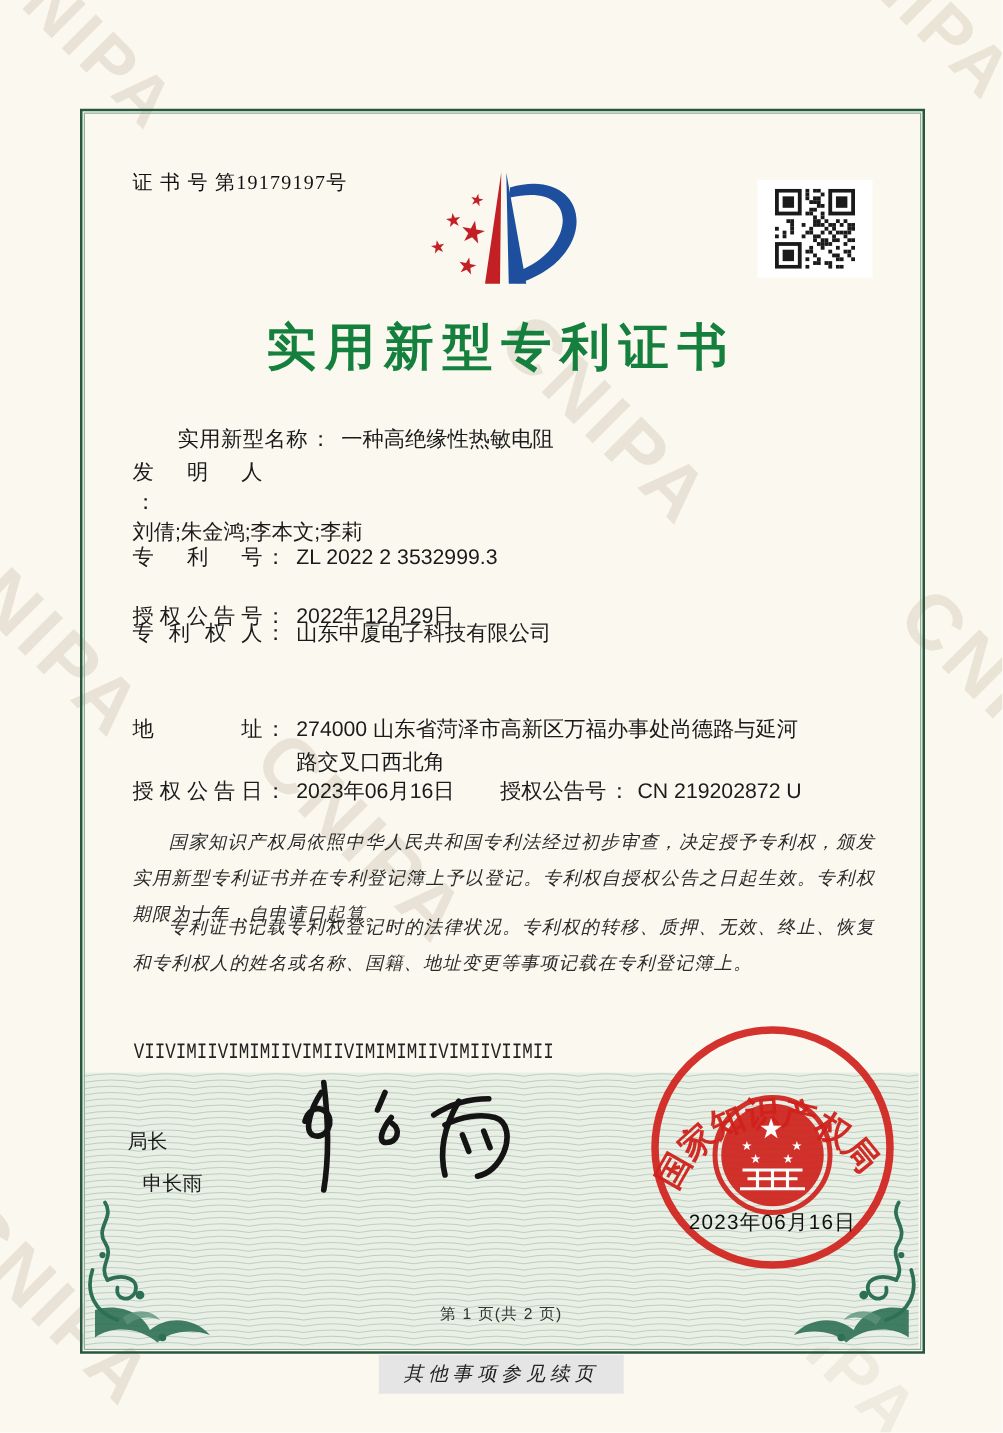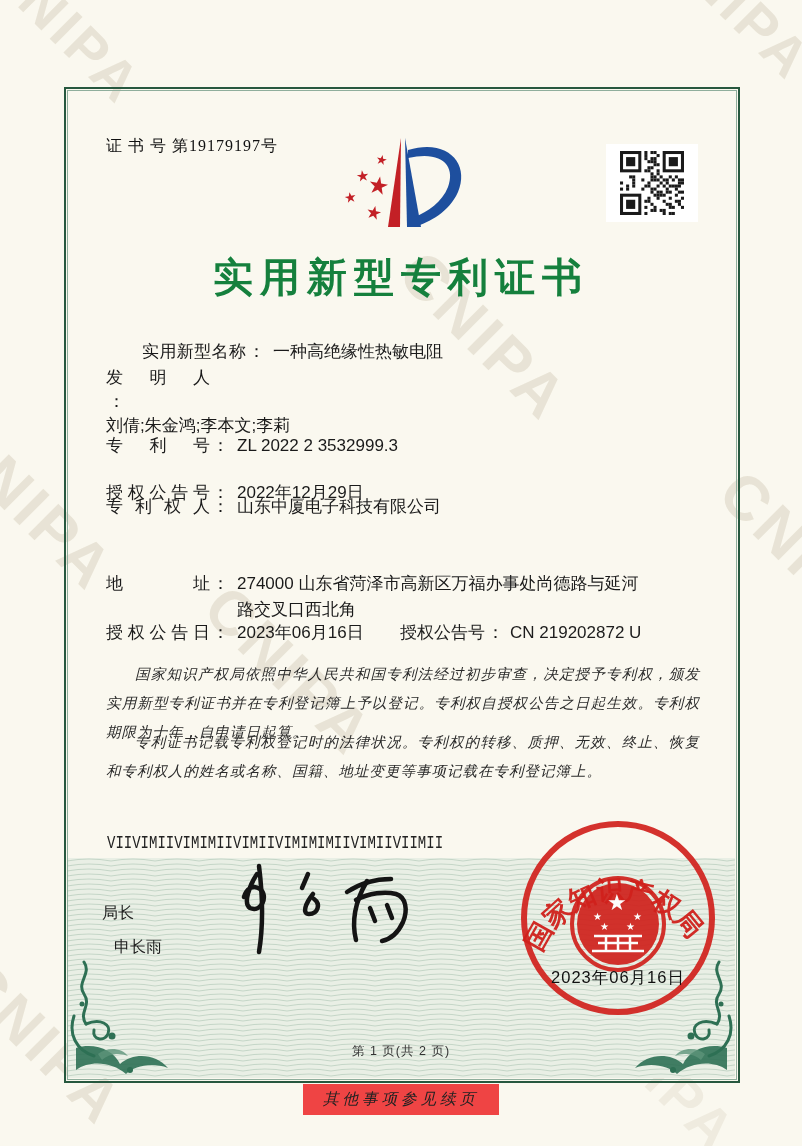--- a/index.html
+++ b/index.html
@@ -93,21 +93,21 @@
     position:absolute; left:528px; top:967px; width:180px; text-align:center;
     font-size:16.5px; color:#101010; letter-spacing:1px;
   }
   
   .page-num{
     position:absolute; left:0; right:0; top:1043px; text-align:center;
     font-size:12.5px; color:#333; letter-spacing:1px;
   }
   .note-strip{
     position:absolute; left:50%; top:1084px; transform:translateX(-50%);
-    background:#ef4444; padding:5px 20px;
+    background:#e5e5e5; padding:5px 20px;
   }
   .note-text{
     font-family:"Liberation Serif","DejaVu Serif",serif; font-style:italic;
     font-size:15.5px; letter-spacing:4px; color:#222;
   }
 </style>
 </head>
 <body>
 
 <div class="page">

